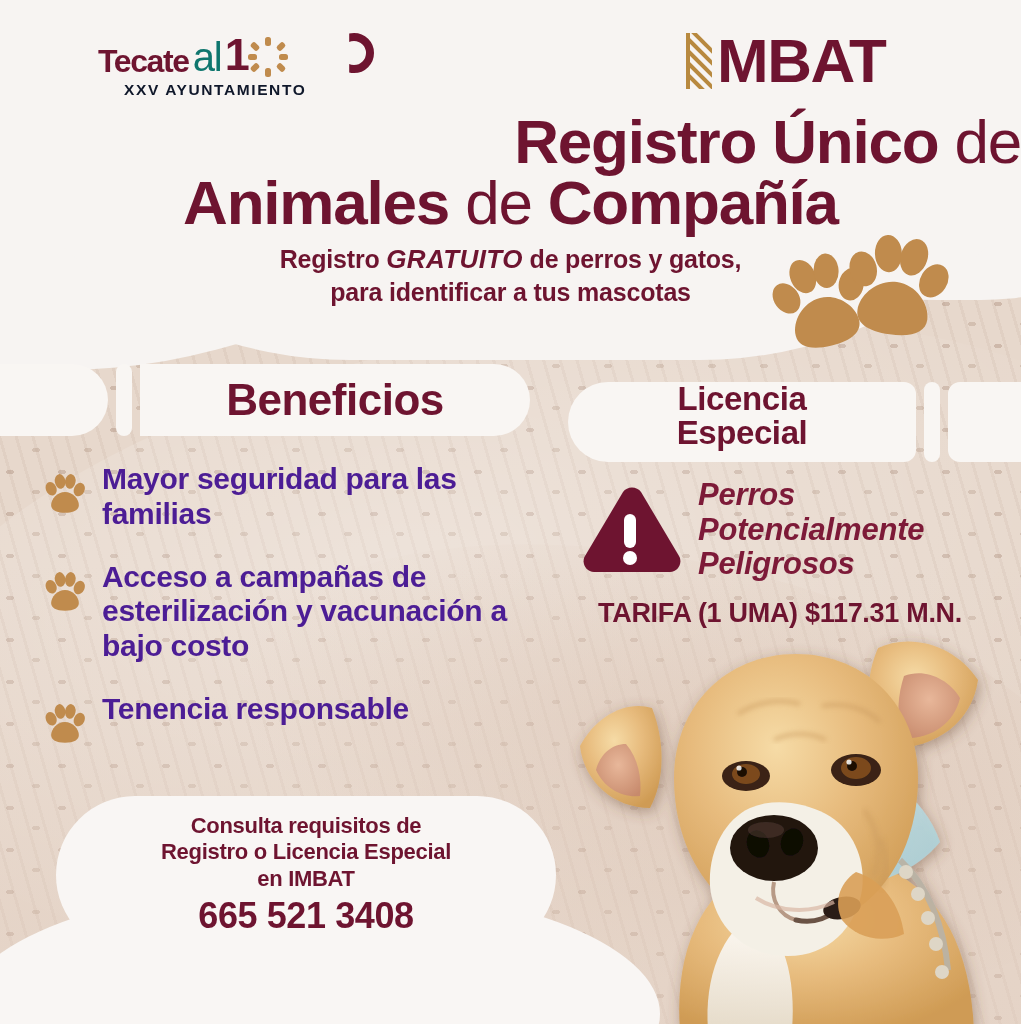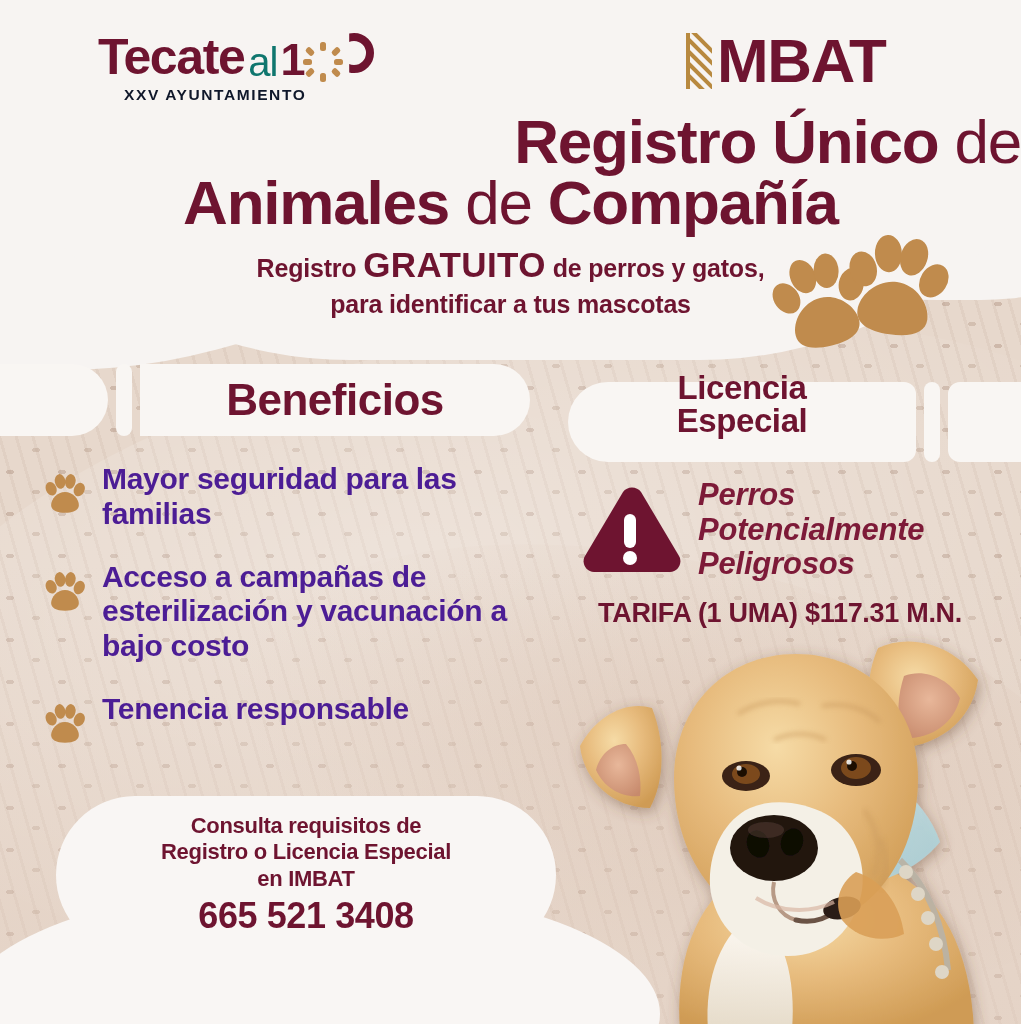--- a/index.html
+++ b/index.html
@@ -51,21 +51,21 @@
   }
   .top-white-3{
     position:absolute;right:-260px;top:-400px;width:760px;height:700px;
     background:#f7f4f2;border-radius:0 0 300px 55%;
   }
 
   
   .logo-tecate{position:absolute;left:98px;top:32px;width:270px;height:75px;}
   .tecate-row{display:flex;align-items:flex-end;line-height:1;}
   .tecate-word{
-    font-size:50px;font-weight:700;color:#6e1430;letter-spacing:-1.4px;
+    font-size:32px;font-weight:700;color:#6e1430;letter-spacing:-1.4px;
     font-family:"Liberation Sans",sans-serif;
   }
   .tecate-al{font-size:40px;font-weight:400;color:#0f766e;letter-spacing:-1px;margin-left:4px;}
   .tecate-one{font-size:45px;font-weight:700;color:#6e1430;margin-left:3px;letter-spacing:-2px;}
   .tecate-sun{position:relative;width:44px;height:44px;margin-left:-2px;margin-bottom:-2px;}
   .tecate-c{
     position:absolute;right:-6px;top:1px;width:40px;height:40px;border-radius:50%;
     border:8px solid #6e1430;clip-path:polygon(38% 0,100% 0,100% 100%,38% 100%);
   }
   .tecate-sub{
@@ -85,21 +85,21 @@
     position:absolute;left:0;right:0;top:112px;text-align:center;color:#6e1430;
     line-height:.98;
   }
   .hl-1{font-size:62px;font-weight:700;letter-spacing:-1.2px;text-align:right;}
   .hl-2{font-size:62px;font-weight:700;letter-spacing:-1.2px;}
   .hl-light{font-weight:400;}
   .subtitle{
     position:absolute;left:0;right:0;top:243px;text-align:center;color:#6e1430;
     font-size:25px;font-weight:700;line-height:1.28;letter-spacing:-.2px;
   }
-  .sub-em{font-weight:700;font-size:35px;letter-spacing:.4px;}
+  .sub-em{font-style:italic;font-weight:700;font-size:26px;letter-spacing:.4px;}
   .sub-lt{font-weight:600;}
 
   
   .paw-deco{position:absolute;pointer-events:none;}
   .paw-deco.a{left:772px;top:246px;width:96px;height:104px;transform:rotate(-14deg);}
   .paw-deco.b{left:845px;top:226px;width:104px;height:112px;transform:rotate(8deg);}
 
   
   .band{position:absolute;height:72px;background:#f9f6f3;}
   .band.b-a{left:-30px;top:364px;width:138px;border-radius:0 36px 36px 0;}
@@ -109,21 +109,21 @@
     position:absolute;left:140px;top:364px;width:390px;height:72px;
     display:flex;align-items:center;justify-content:center;
     font-size:44px;font-weight:700;color:#6e1430;letter-spacing:-.5px;
   }
 
   .band.l-a{left:568px;top:382px;width:348px;height:80px;border-radius:40px 12px 12px 40px;}
   .band.l-b{left:924px;top:382px;width:16px;height:80px;border-radius:8px;}
   .band.l-c{left:948px;top:382px;width:100px;height:80px;border-radius:12px 0 0 12px;}
   .band-title-lic{
     position:absolute;left:568px;top:382px;width:348px;height:56px;
-    display:flex;flex-direction:column;align-items:center;justify-content:flex-end;
+    display:flex;flex-direction:column;align-items:center;justify-content:flex-start;
     font-size:33px;font-weight:700;color:#6e1430;line-height:1.02;letter-spacing:-.4px;
   }
 
   
   .benefits{position:absolute;left:44px;top:462px;width:500px;}
   .benefit{display:flex;align-items:flex-start;margin-bottom:28px;}
   .benefit .pawicon{width:42px;height:44px;flex:0 0 42px;margin-top:8px;}
   .benefit .btext{
     margin-left:16px;font-size:30px;font-weight:700;color:#4c1d95;line-height:1.16;
     letter-spacing:-.3px;

